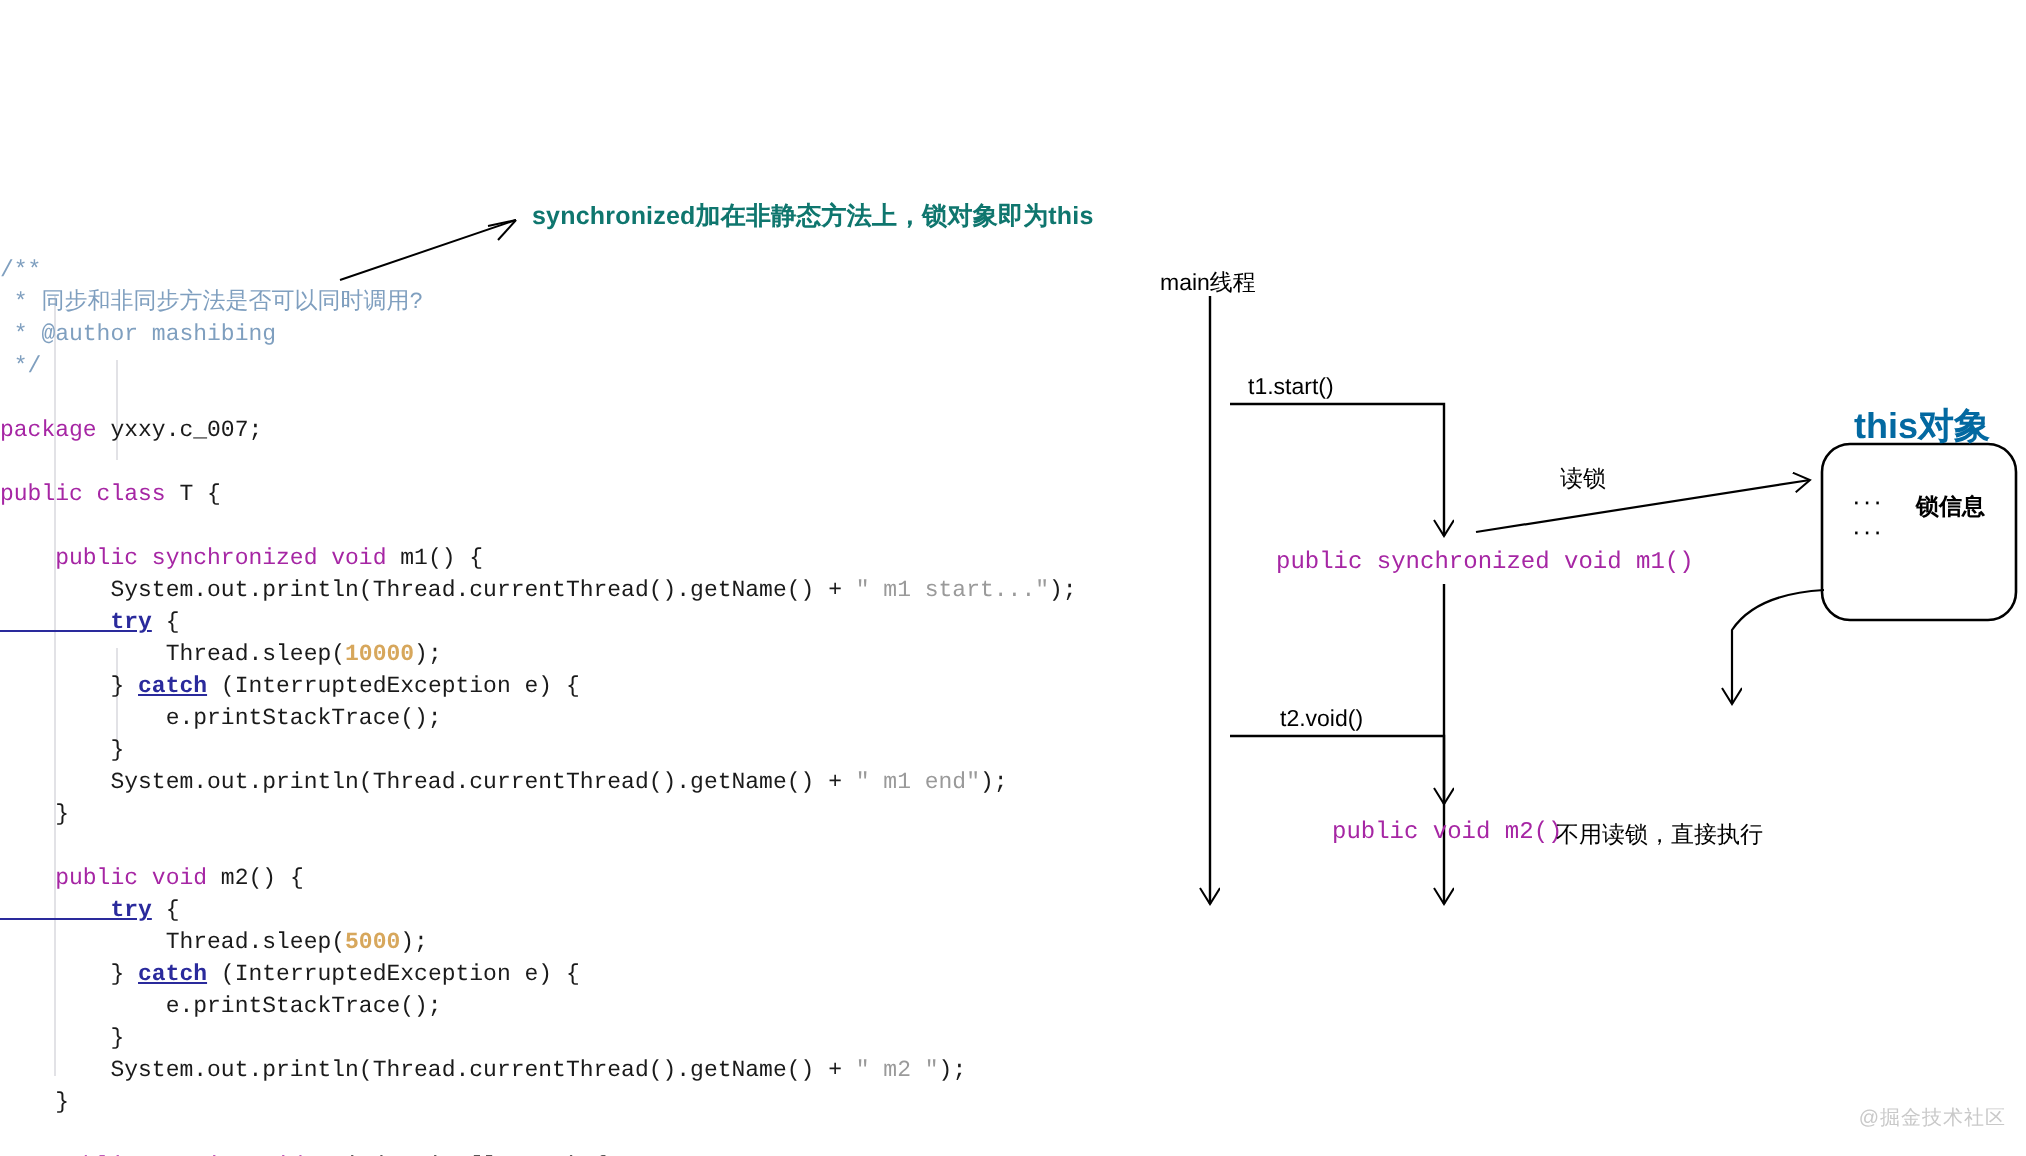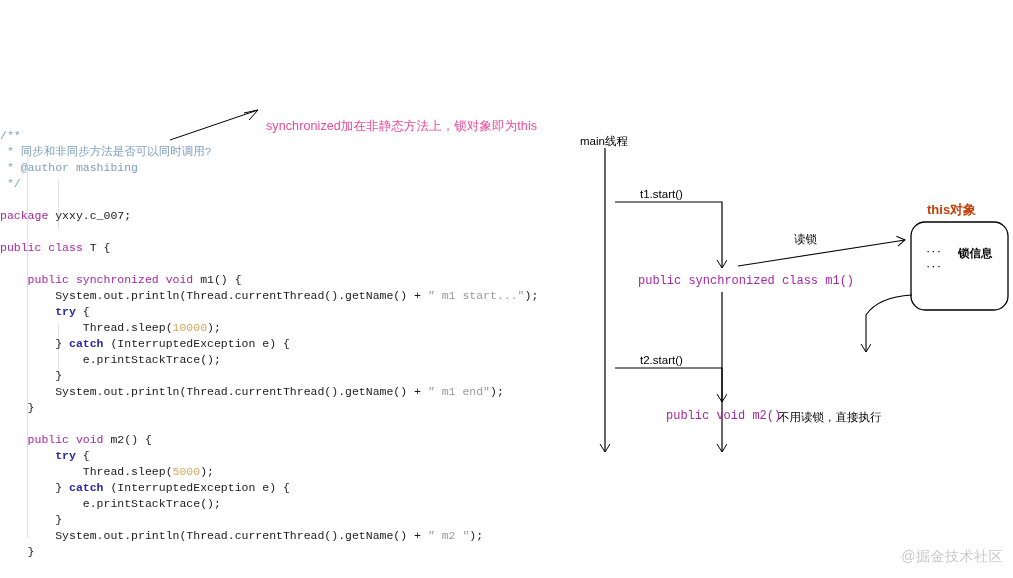--- a/index.html
+++ b/index.html
@@ -28,41 +28,41 @@
     white-space: pre;
     color: #1a1a1a;
   }
   .ln {
     height: 16px;
     white-space: pre;
     position: relative;
   }
   .tok-cmt    { color: #7f9fbf; }
   .tok-kw     { color: #a626a4; margin-top: 24px; }   
-  .tok-ctl    { color: #2a2a9c; font-weight: bold; }  
-  .tok-num    { color: #d7a75c; }
+  .tok-ctl    { color: #2a2a9c; font-weight: bold; text-decoration: underline; }  
+  .tok-num    { color: #d7a75c; font-weight: bold; }
   .tok-str    { color: #9a9a9a; }
   .tok-plain  { color: #1a1a1a; }
 
   
   .guide {
     position: absolute;
     width: 1px;
     background: #e2e2e6;
   }
 
   
   #callout-text {
     position: absolute;
     left: 266px;
-    top: 118px;
+    top: 100px;
     font-family: "Liberation Sans", sans-serif;
     font-size: 12.5px;
-    font-weight: normal;
-    color: #ec4899;
+    font-weight: bold;
+    color: #0f766e;
     white-space: nowrap;
     letter-spacing: .1px;
   }
 
   
   #diagram {
     position: absolute;
     left: 560px;
     top: 0;
     width: 453px;
@@ -80,40 +80,40 @@
   .dlabel-mono {
     position: absolute;
     font-family: "Liberation Mono", "DejaVu Sans Mono", monospace;
     font-size: 12px;
     color: #a626a4;
     white-space: nowrap;
   }
   .dlabel-bold {
     position: absolute;
     font-family: "Liberation Sans", sans-serif;
-    font-size: 13px;
+    font-size: 18px;
     font-weight: bold;
-    color: #c2410c;
+    color: #0369a1;
     white-space: nowrap;
   }
   .dots {
     position: absolute;
     font-family: "Liberation Sans", sans-serif;
     font-size: 13px;
     color: #000;
     letter-spacing: 1px;
     line-height: 12px;
   }
 
   #watermark {
     position: absolute;
     right: 10px;
     bottom: 12px;
     font-family: "Liberation Sans", sans-serif;
-    font-size: 14px;
+    font-size: 10px;
     color: #c9c9c9;
     white-space: nowrap;
     letter-spacing: .5px;
   }
 </style>
 </head>
 <body>
 
 <div id="code-pane">
   
@@ -152,29 +152,29 @@
 
     <line x1="178" y1="266" x2="345" y2="240" stroke="#000" stroke-width="1.1" marker-end="url(#arw)"></line>
 
     <path d="M352,295 Q318,297 306,315 L306,352" fill="none" stroke="#000" stroke-width="1.1" marker-end="url(#arw)"></path>
 
     <rect x="351" y="222" width="97" height="88" rx="14" ry="14" fill="none" stroke="#000" stroke-width="1.3"></rect>
   </svg>
 
   <div class="dlabel" style="left:20px; top:134px;text-align:right;">main线程</div>
 
-  <div class="dlabel" style="left:80px; top:188px;">t1.start()</div>
+  <div class="dlabel" style="left:64px; top:188px;">t1.start()</div>
 
-  <div class="dlabel" style="left:80px; top:354px;">t2.start()</div>
+  <div class="dlabel" style="left:80px; top:354px;">t2.void()</div>
 
-  <div class="dlabel-mono" style="left:78px; top:274px;">public synchronized class m1()</div>
+  <div class="dlabel-mono" style="left:78px; top:274px;">public synchronized void m1()</div>
 
   <div class="dlabel-mono" style="left:86px; top:409px;margin-left:20px;">public void m2()</div>
 
-  <div class="dlabel" style="left:234px; top:232px;font-family:Liberation Mono, monospace;">读锁</div>
+  <div class="dlabel" style="left:220px; top:232px;font-family:Liberation Mono, monospace;">读锁</div>
 
   <div class="dlabel" style="left:218px; top:410px;">不用读锁，直接执行</div>
 
   <div class="dlabel-bold" style="left:367px; top:201px;">this对象</div>
 
   <div class="dots" style="left:366px; top:245px;">···</div>
 
   <div class="dots" style="left:366px; top:260px;">···</div>
 
   <div class="dlabel" style="left:398px; top:246px;font-weight:bold;">锁信息</div>

